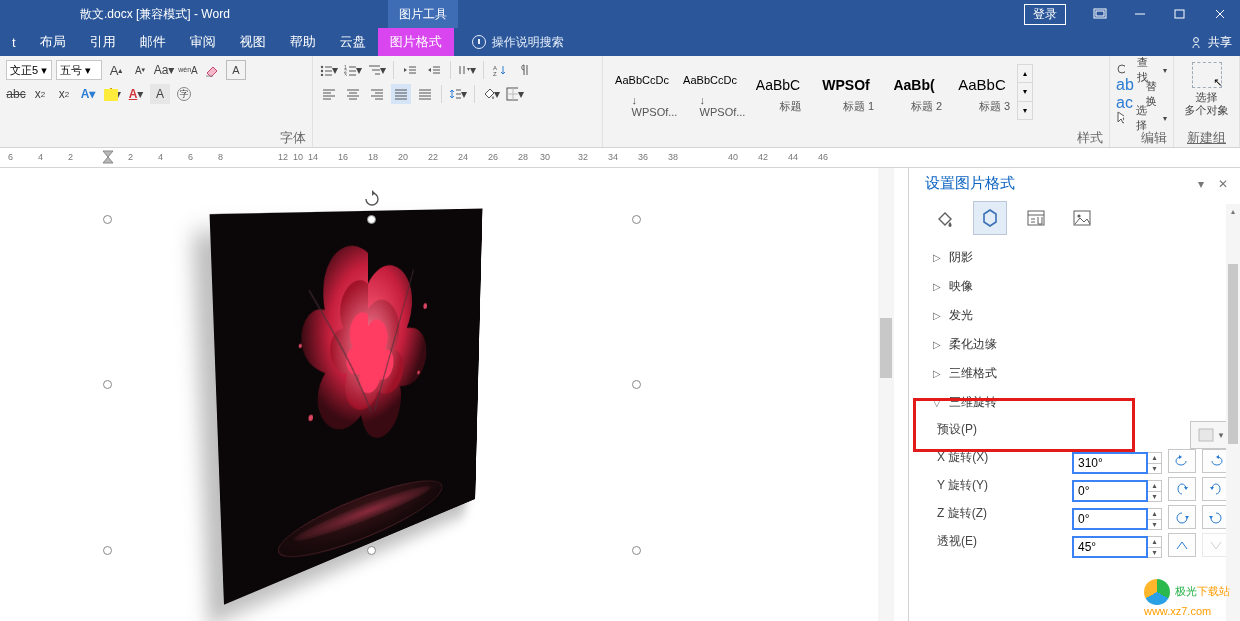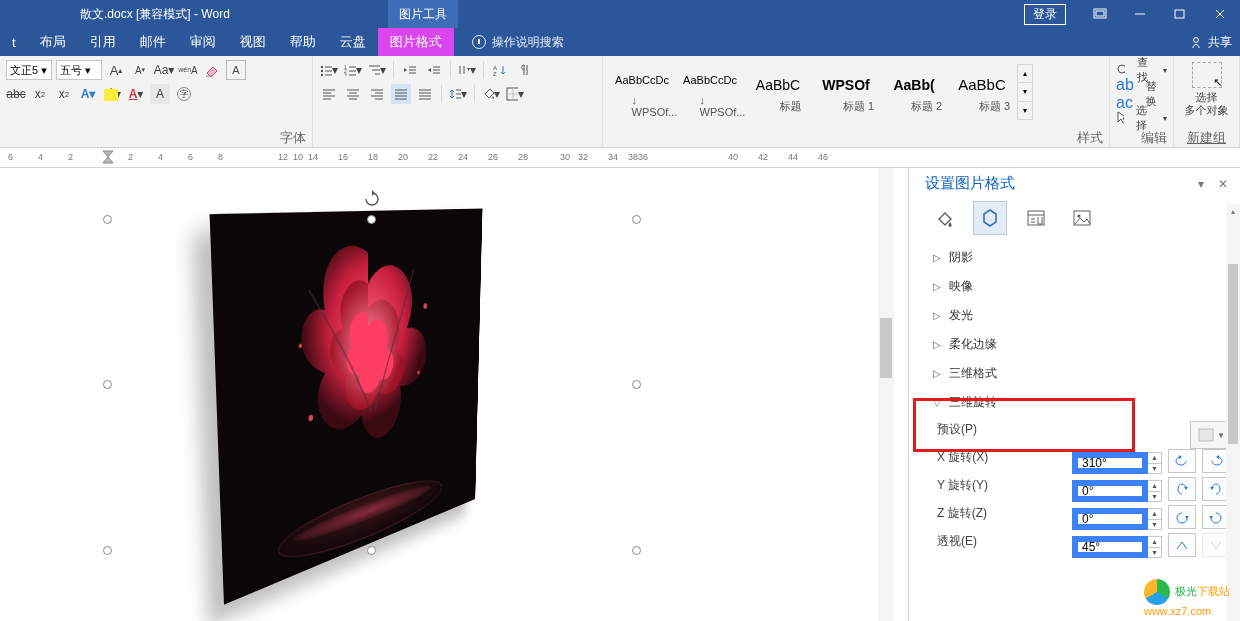--- a/index.html
+++ b/index.html
@@ -72,21 +72,21 @@
   .pane-tabs { display:flex; gap:12px; padding:4px 0 8px 18px; align-items:center;}
   .pane-tabs .ptab { width:34px; height:34px; display:flex; align-items:center; justify-content:center; border:1px solid transparent;}
   .pane-tabs .ptab.active { border:1px solid #b9c7d8; background:#e2ecf7;}
   .sect { border-top:0; }
   .sect-h { display:flex; align-items:center; padding:6px 0 6px 24px; font-size:12px; color:#333; cursor:pointer;}
   .sect-h .tri { width:10px; margin-right:6px; color:#666; font-size:10px;}
   .sect-body { padding:4px 10px 6px 28px;}
   .frow { display:flex; height:28px; font-size:12px; color:#444;}
   .frow .lab { flex:1;}
   .spin { display:flex; align-items:center;}
-  .spin input { width:76px; height:22px; border:6px solid #3b82f6; font-size:12px; padding:0 4px;}
+  .spin input { width:76px; height:22px; border:2px solid #3b82f6; font-size:12px; padding:0 4px;}
   .spin .ar { width:14px; height:22px; border:1px solid #c7c7c7; border-left:0; display:flex; flex-direction:column;}
   .spin .ar div{flex:1;display:flex;align-items:center;justify-content:center;font-size:8px;color:#555;border-bottom:1px solid #c7c7c7;}
   .spin .ar div:last-child{border-bottom:0;}
   .iconbtn { width:28px; height:24px; border:1px solid #c7c7c7; margin-left:6px; display:flex; align-items:center; justify-content:center; background:#fdfdfd;}
   .preset { width:40px; height:28px; border:1px solid #c7c7c7; background:#f6f6f6; display:flex; align-items:center; justify-content:center;}
   .preset .arr { font-size:9px; margin-left:4px; color:#666;}
   .redbox { position:absolute; left:4px; top:230px; width:222px; height:54px; border:3px solid #e21a1a;}
   .checkbox { width:12px; height:12px; border:1px solid #bfbfbf; background:#f6f6f6; margin-right:5px;}
   .watermark { position:absolute; right:10px; bottom:4px; font-size:11px; }
   .watermark .t1{ color:#29b34a;} .watermark .t2{ color:#ff9c00;} .watermark .url{ color:#ff9c00; font-size:11px;}
@@ -406,25 +406,25 @@
     <span class="tick" style="left: 248px; margin-left: 45px;">10</span>
     <span class="tick" style="left: 278px;">12</span>
     <span class="tick" style="left: 308px;">14</span>
     <span class="tick" style="left: 338px;">16</span>
     <span class="tick" style="left: 368px;">18</span>
     <span class="tick" style="left: 398px;">20</span>
     <span class="tick" style="left: 428px;">22</span>
     <span class="tick" style="left: 458px;">24</span>
     <span class="tick" style="left: 488px;">26</span>
     <span class="tick" style="left: 518px;">28</span>
-    <span class="tick" style="left: 560px;">30</span>
+    <span class="tick" style="left: 540px;">30</span>
     <span class="tick" style="left: 578px;">32</span>
     <span class="tick" style="left: 608px;">34</span>
     <span class="tick" style="left: 638px;">36</span>
-    <span class="tick" style="left: 628px;">38</span>
+    <span class="tick" style="left: 668px;">38</span>
     <span class="tick" style="left: 698px;"></span>
     <span class="tick" style="left: 728px;">40</span>
     <span class="tick" style="left: 758px;">42</span>
     <span class="tick" style="left: 788px;">44</span>
     <span class="tick" style="left: 818px;">46</span>
   </div>
 
 <div class="canvas">
   <div class="selbox">
     <div class="rot"><svg width="18" height="18" viewBox="0 0 18 18">

